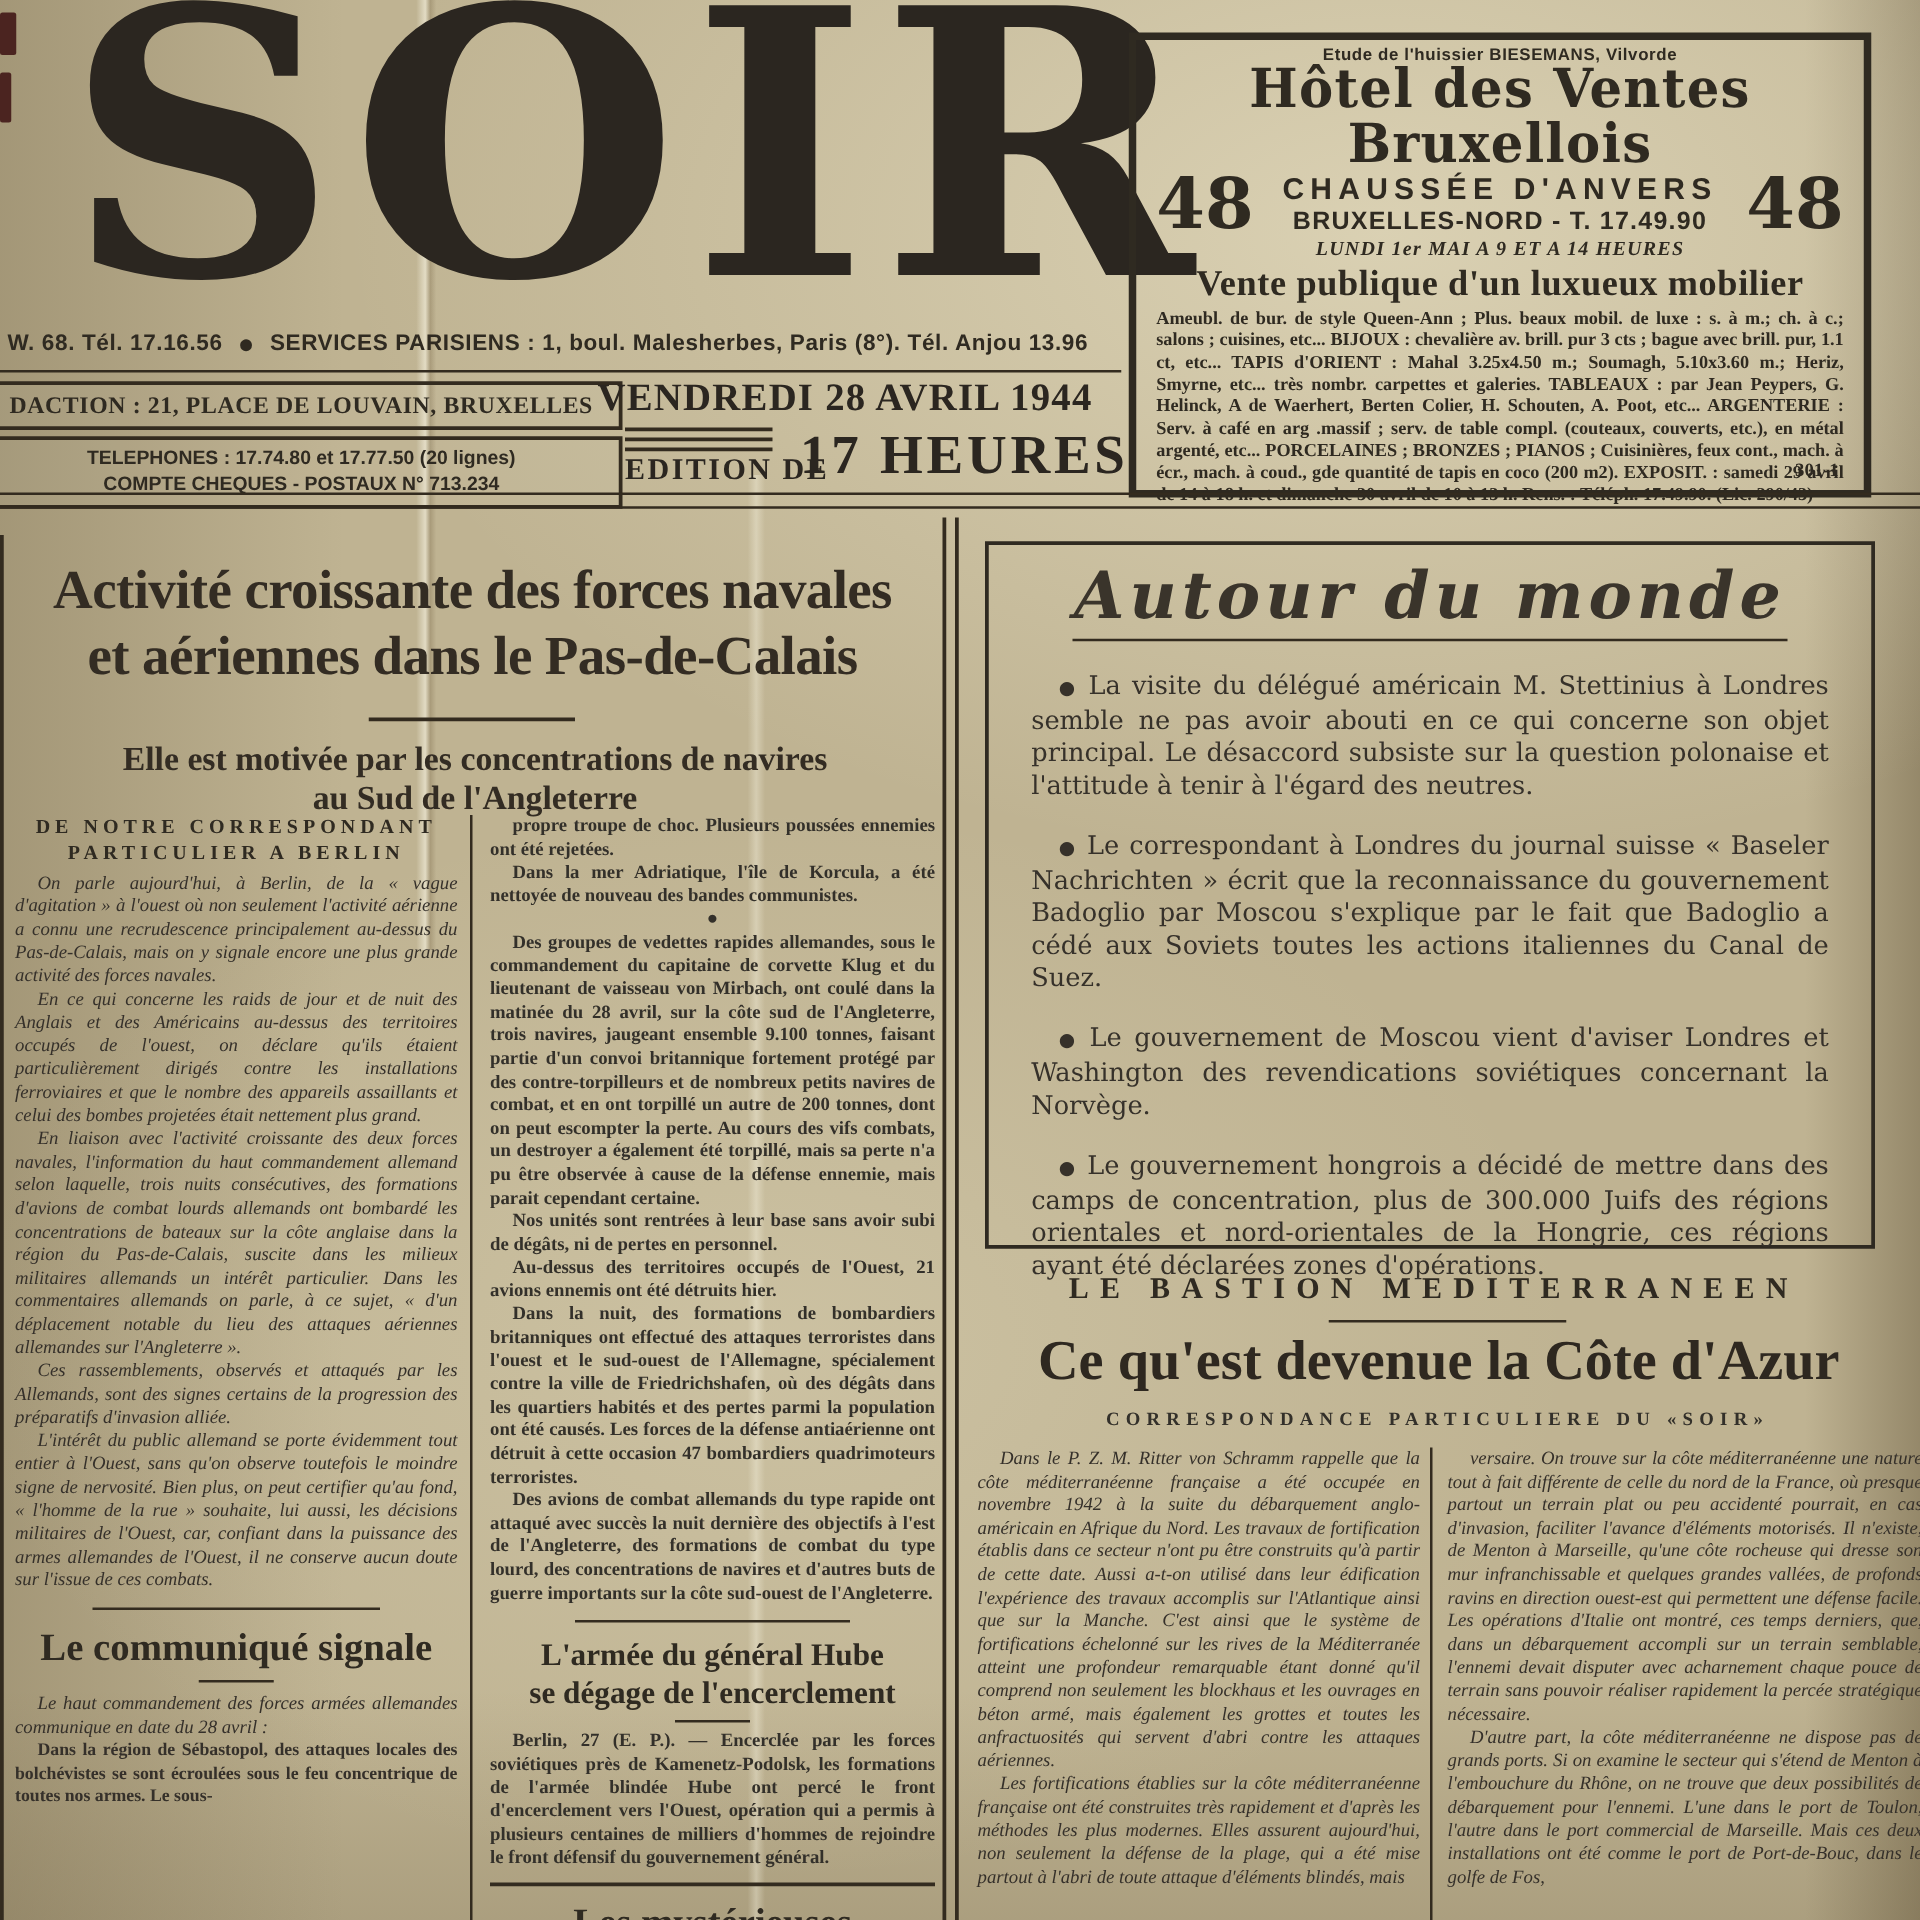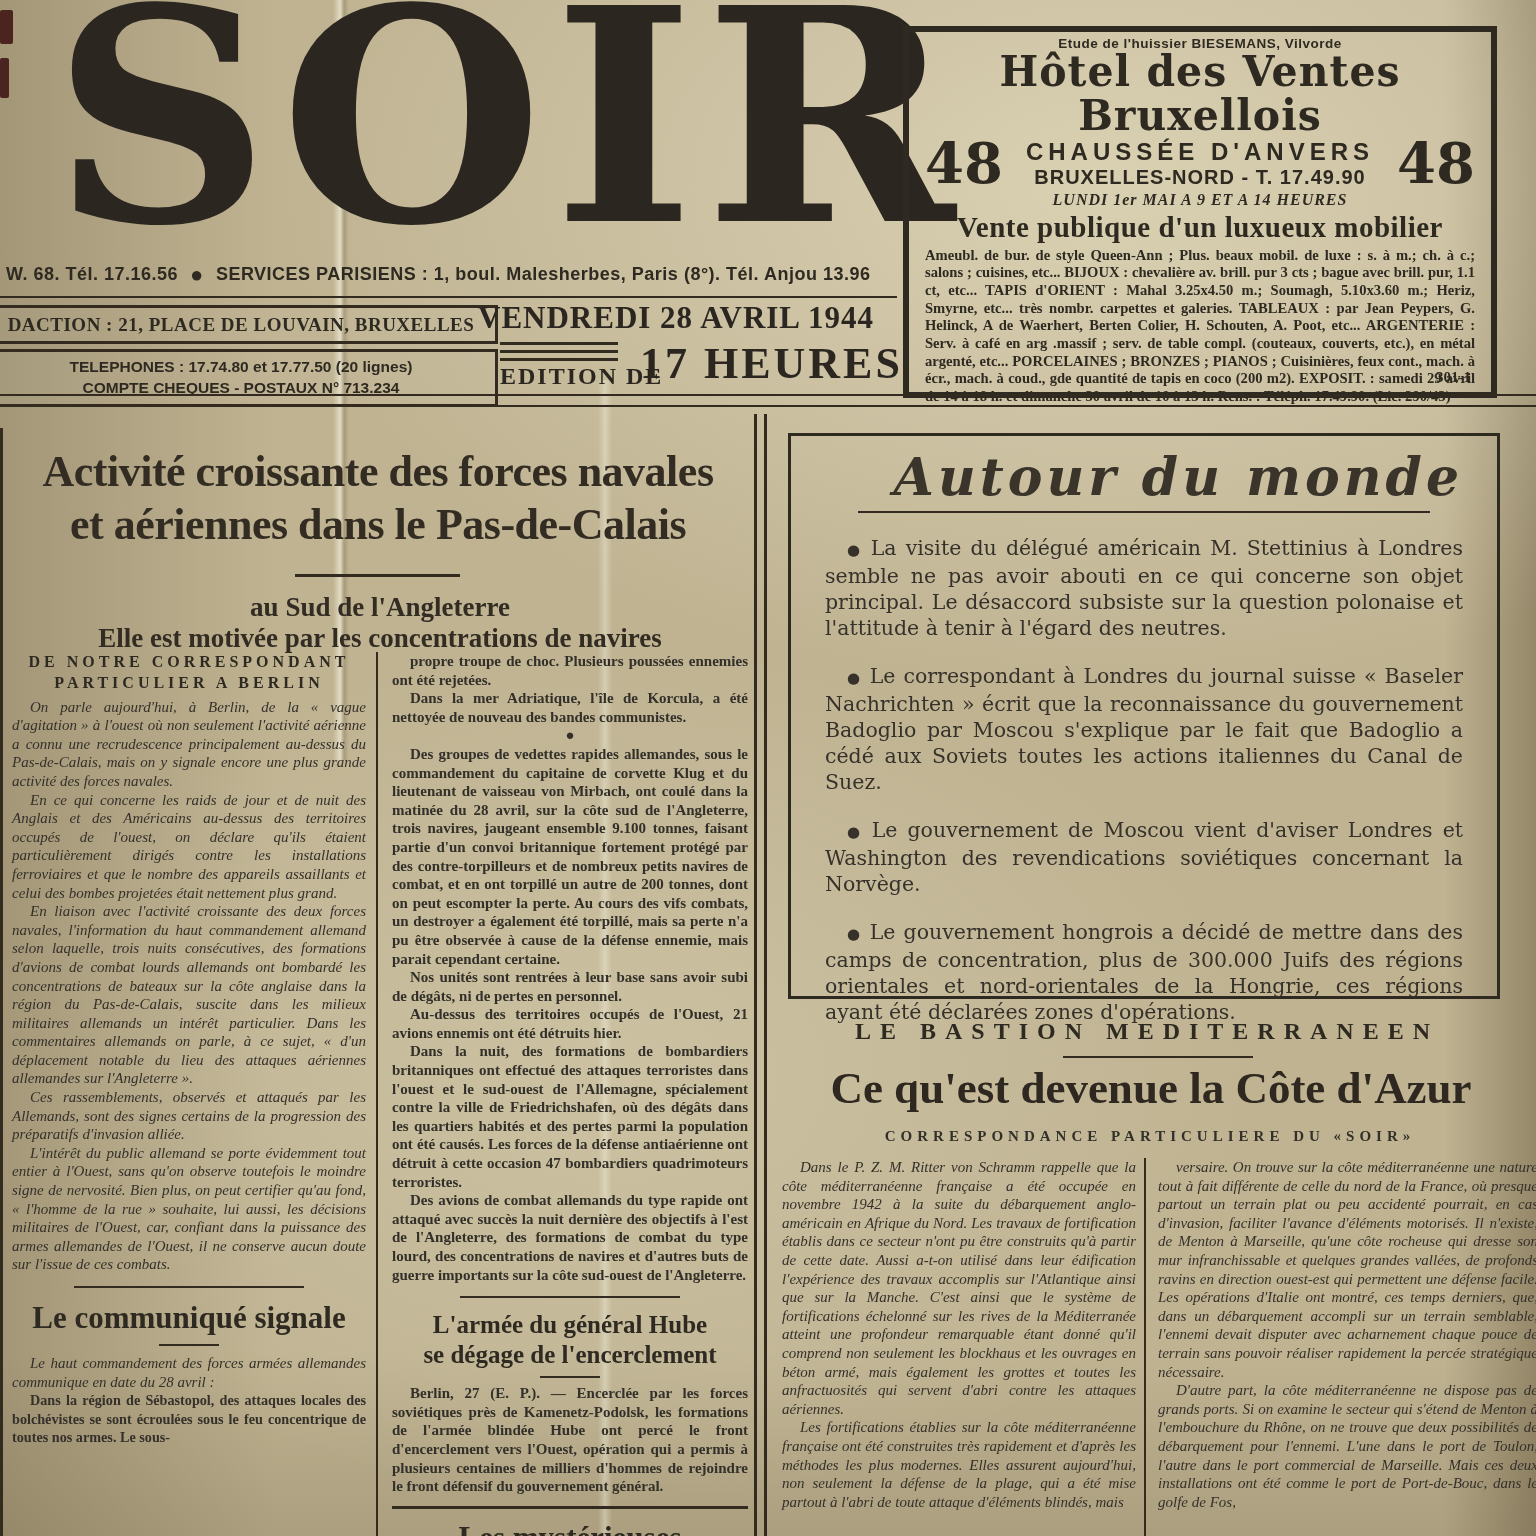--- a/index.html
+++ b/index.html
@@ -99,21 +99,21 @@
   .sub-title{font-weight:bold;text-align:center;text-align-last:center;color:#2f2a21;}
   #communique-title{font-size:31px;margin-top:4px;}
   #hube-title{font-size:25px;line-height:1.2;}
   #explosions-title{font-size:31px;line-height:1.25;}
   .full-rule{height:3px;background:#332b1f;margin:10px 0;}
 
   
   #autour-box{position:absolute;left:788px;top:433px;width:712px;height:566px;box-sizing:border-box;
     border:3px solid #2f2a21;padding:10px 34px 0;}
   #autour-title{font-family:"DejaVu Serif", serif;font-style:italic;font-weight:bold;font-size:52px;
-    text-align:right;color:#3a342b;letter-spacing:4px;}
+    text-align:center;color:#3a342b;letter-spacing:4px;}
   #autour-underline{width:572px;height:2px;background:#332b1f;margin:4px auto 6px;}
   .bullet-item{font-family:"DejaVu Serif", serif;font-size:20.5px;line-height:26px;text-align:justify;
     margin-top:22px;color:#36312a;}
   .bullet-item .bg{font-size:15px;padding:0 8px 0 22px;}
 
   
   #bastion-kicker{position:absolute;left:772px;top:1018px;width:750px;text-align:center;
     font-weight:bold;font-size:24px;letter-spacing:9px;color:#2f2a21;white-space:nowrap;}
   #bastion-rule{left:1063px;top:1056px;width:190px;height:2px;}
   #azur-headline{position:absolute;left:772px;top:1062px;width:758px;text-align:center;
@@ -178,22 +178,22 @@
   <div class="rule" id="left-rule-r"></div>
   <div class="rule" id="main-divider"></div>
   <div class="rule" id="col-divider"></div>
 
   <div id="left-headline">
     <div>Activité croissante des forces navales</div>
     <div>et aériennes dans le Pas-de-Calais</div>
   </div>
   <div class="rule" id="left-headline-rule"></div>
   <div id="left-subhead">
+    <div>Elle est motivée par les concentrations de navires</div>
     <div>au Sud de l'Angleterre</div>
-    <div>Elle est motivée par les concentrations de navires</div>
   </div>
 
   <div class="col body-it" id="col1">
     <div class="byline">
       <div>DE NOTRE CORRESPONDANT</div>
       <div>PARTICULIER A BERLIN</div>
     </div>
     <p>On parle aujourd'hui, à Berlin, de la « vague d'agitation » à l'ouest où non seulement l'activité aérienne a connu une recrudescence principalement au-dessus du Pas-de-Calais, mais on y signale encore une plus grande activité des forces navales.</p>
     <p>En ce qui concerne les raids de jour et de nuit des Anglais et des Américains au-dessus des territoires occupés de l'ouest, on déclare qu'ils étaient particulièrement dirigés contre les installations ferroviaires et que le nombre des appareils assaillants et celui des bombes projetées était nettement plus grand.</p>
     <p>En liaison avec l'activité croissante des deux forces navales, l'information du haut commandement allemand selon laquelle, trois nuits consécutives, des formations d'avions de combat lourds allemands ont bombardé les concentrations de bateaux sur la côte anglaise dans la région du Pas-de-Calais, suscite dans les milieux militaires allemands un intérêt particulier. Dans les commentaires allemands on parle, à ce sujet, « d'un déplacement notable du lieu des attaques aériennes allemandes sur l'Angleterre ».</p>

